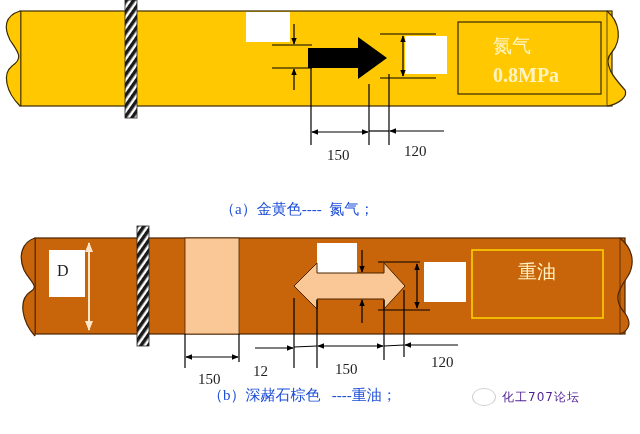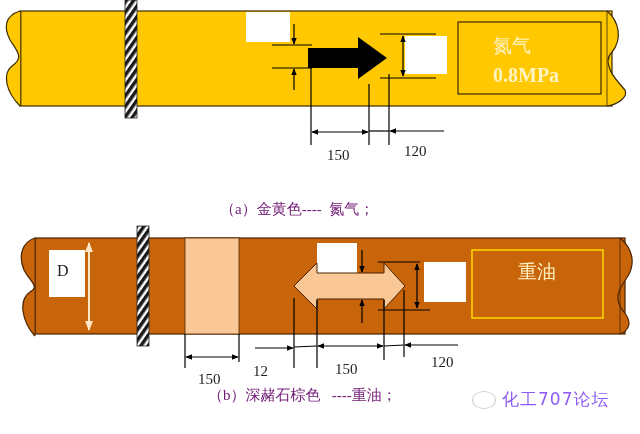--- a/index.html
+++ b/index.html
@@ -1,20 +1,20 @@
 <!DOCTYPE html>
 <html><head>
 <meta charset="utf-8">
 <style>
   html, body { margin: 0; padding: 0; background: #ffffff; }
   body { width: 640px; height: 434px; position: relative; overflow: hidden; font-family: "Liberation Serif", serif; }
   svg { position: absolute; left: 0; top: 0; }
-  .caption { position: absolute; font-family: "Liberation Serif", serif; font-size: 15px; color: #701a75; white-space: pre; }
+  .caption { position: absolute; font-family: "Liberation Serif", serif; font-size: 15px; color: #1d4ed8; white-space: pre; }
   .dim { font-family: "Liberation Serif", serif; font-size: 15px; fill: #222222; }
-  .watermark { position: absolute; font-family: "DejaVu Sans", sans-serif; font-size: 17px; color: #8b5cf6; letter-spacing: 1px; }
+  .watermark { position: absolute; font-family: "DejaVu Sans", sans-serif; font-size: 12px; color: #4c1d95; letter-spacing: 1px; }
 </style>
 </head>
 <body>
 
 <svg width="640" height="434" viewBox="0 0 640 434">
   <defs>
     <pattern id="rope" width="6" height="6" patternUnits="userSpaceOnUse" patternTransform="rotate(35)">
       <rect width="6" height="6" fill="#ffffff"></rect>
       <rect width="3.5" height="6" fill="#1a1a1a"></rect>
     </pattern>

